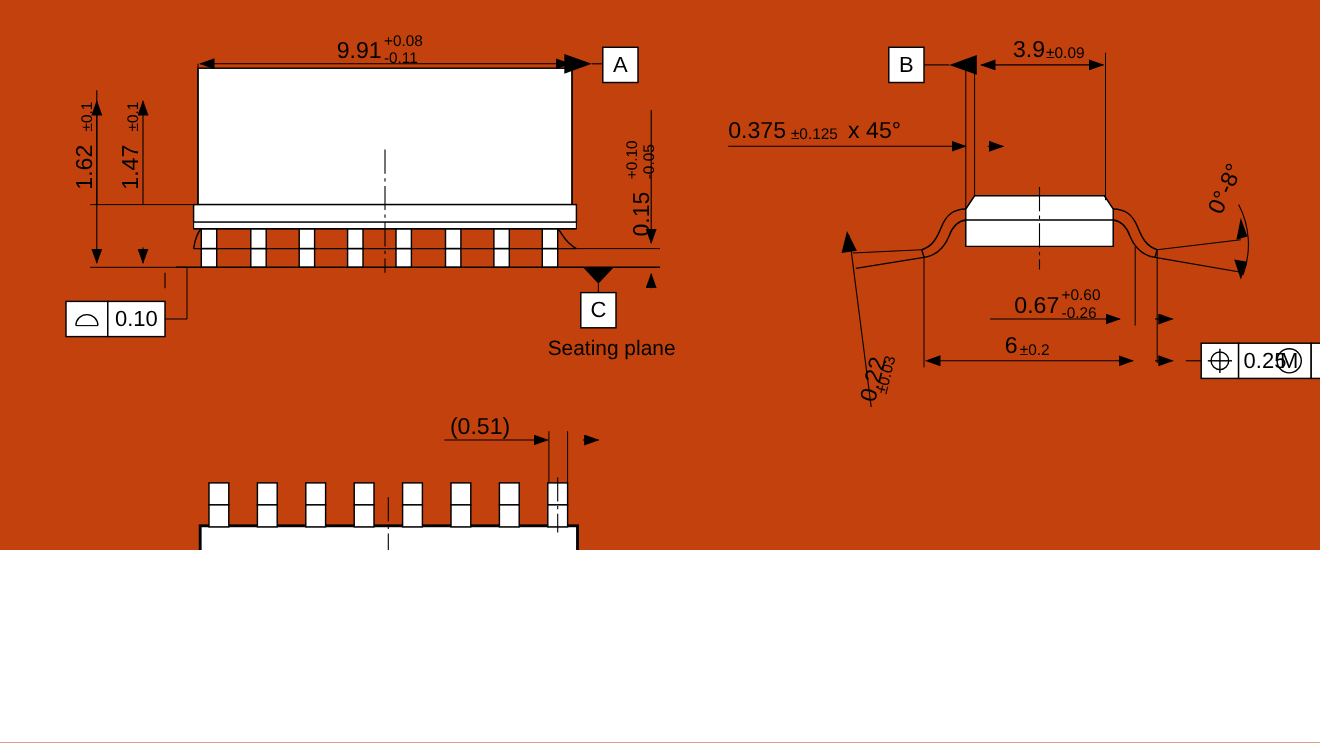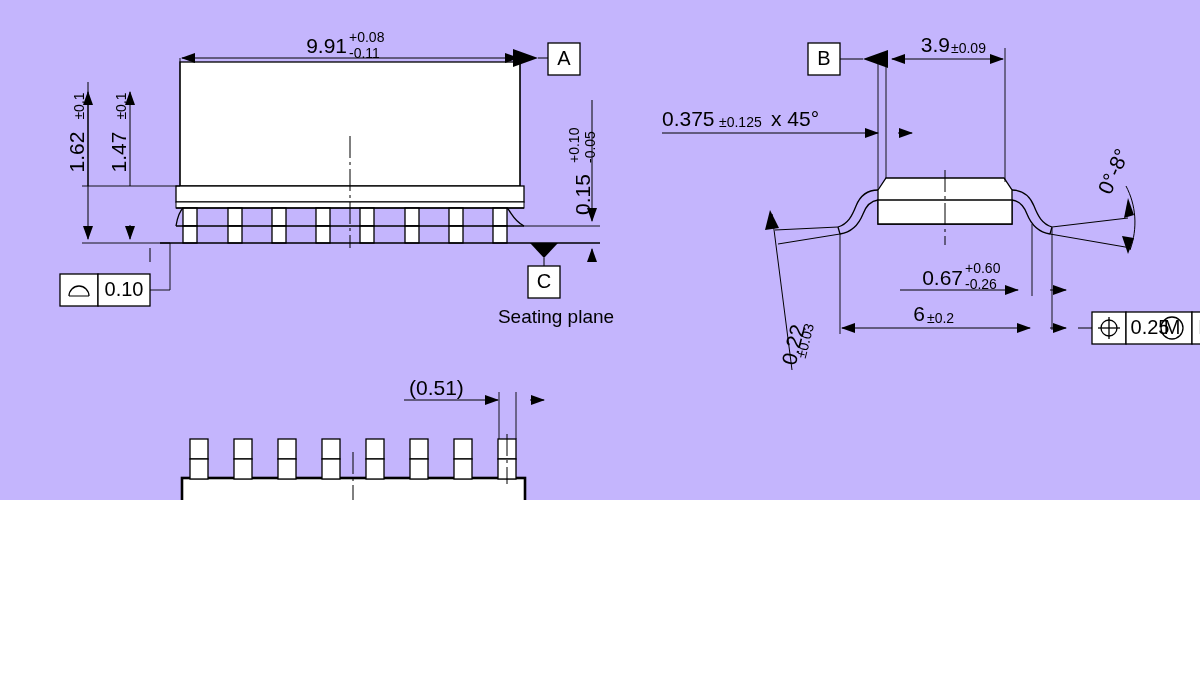--- a/index.html
+++ b/index.html
@@ -8,21 +8,21 @@
     background: #ffffff;
   }
   body {
     font-family: "Liberation Sans", sans-serif;
     color: #000000;
   }
   #drawing-root {
     position: relative;
     width: 1200px;
     height: 500px;
-    background: #c4b5fd;
+    background: #c2410c;
     overflow: hidden;
   }
   svg.sheet {
     position: absolute;
     left: 0;
     top: 0;
     width: 1200px;
     height: 675px;
     display: block;
   }

